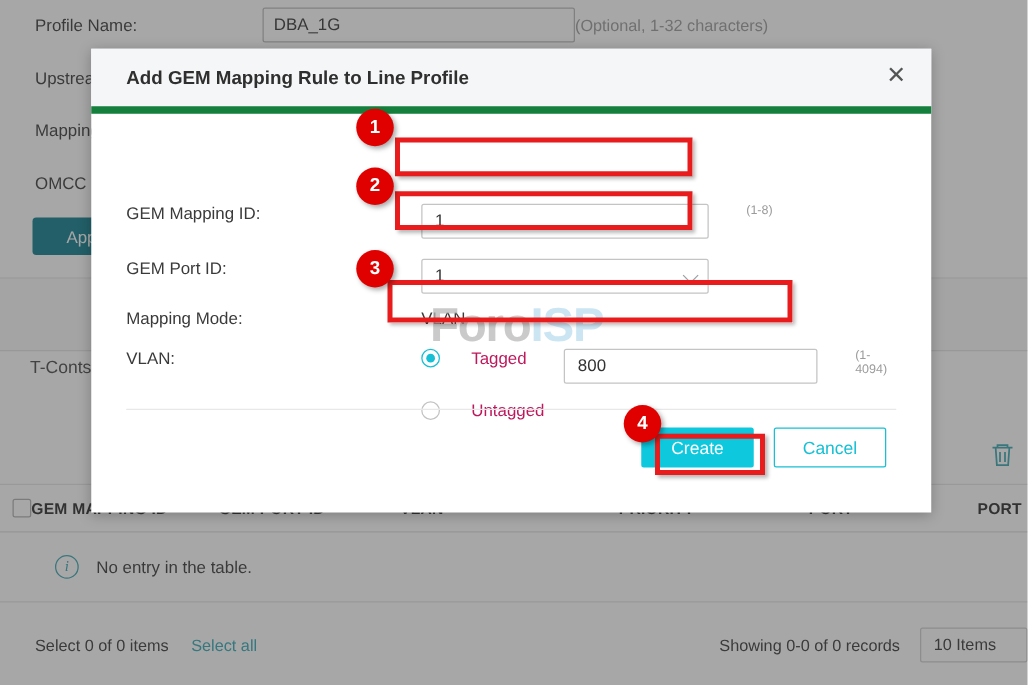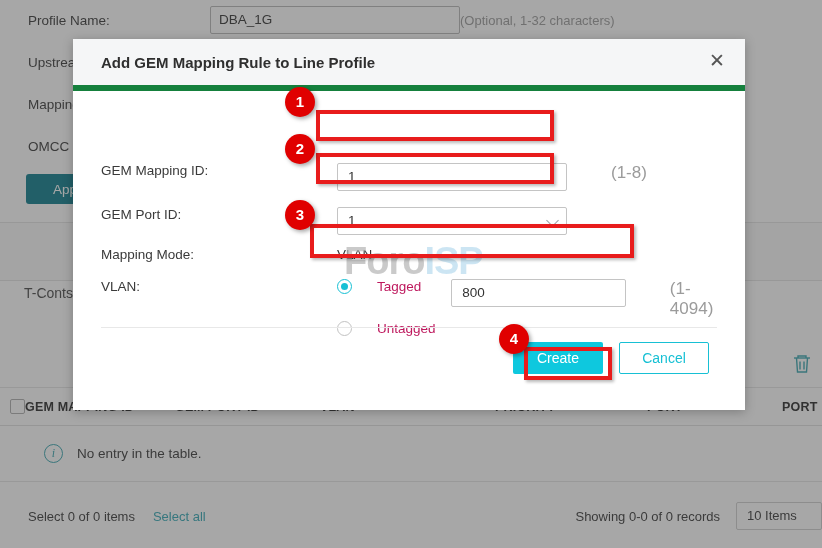--- a/index.html
+++ b/index.html
@@ -269,22 +269,22 @@
     width: 9px; height: 9px;
     border-right: 1.6px solid #9aa0a6;
     border-bottom: 1.6px solid #9aa0a6;
     transform: rotate(45deg);
   }
   .m-static {
     font-size: 13.5px;
     color: #3a3a3a;
   }
   .m-hint {
-    margin-left: 28px;
-    font-size: 17px;
+    margin-left: 14px;
+    font-size: 10px;
     color: #9b9b9b;
   }
 
   .radio {
     width: 15px; height: 15px;
     border-radius: 50%;
     border: 1.6px solid #c2c2c2;
     background: #fff;
     flex: 0 0 auto;
     position: relative;

